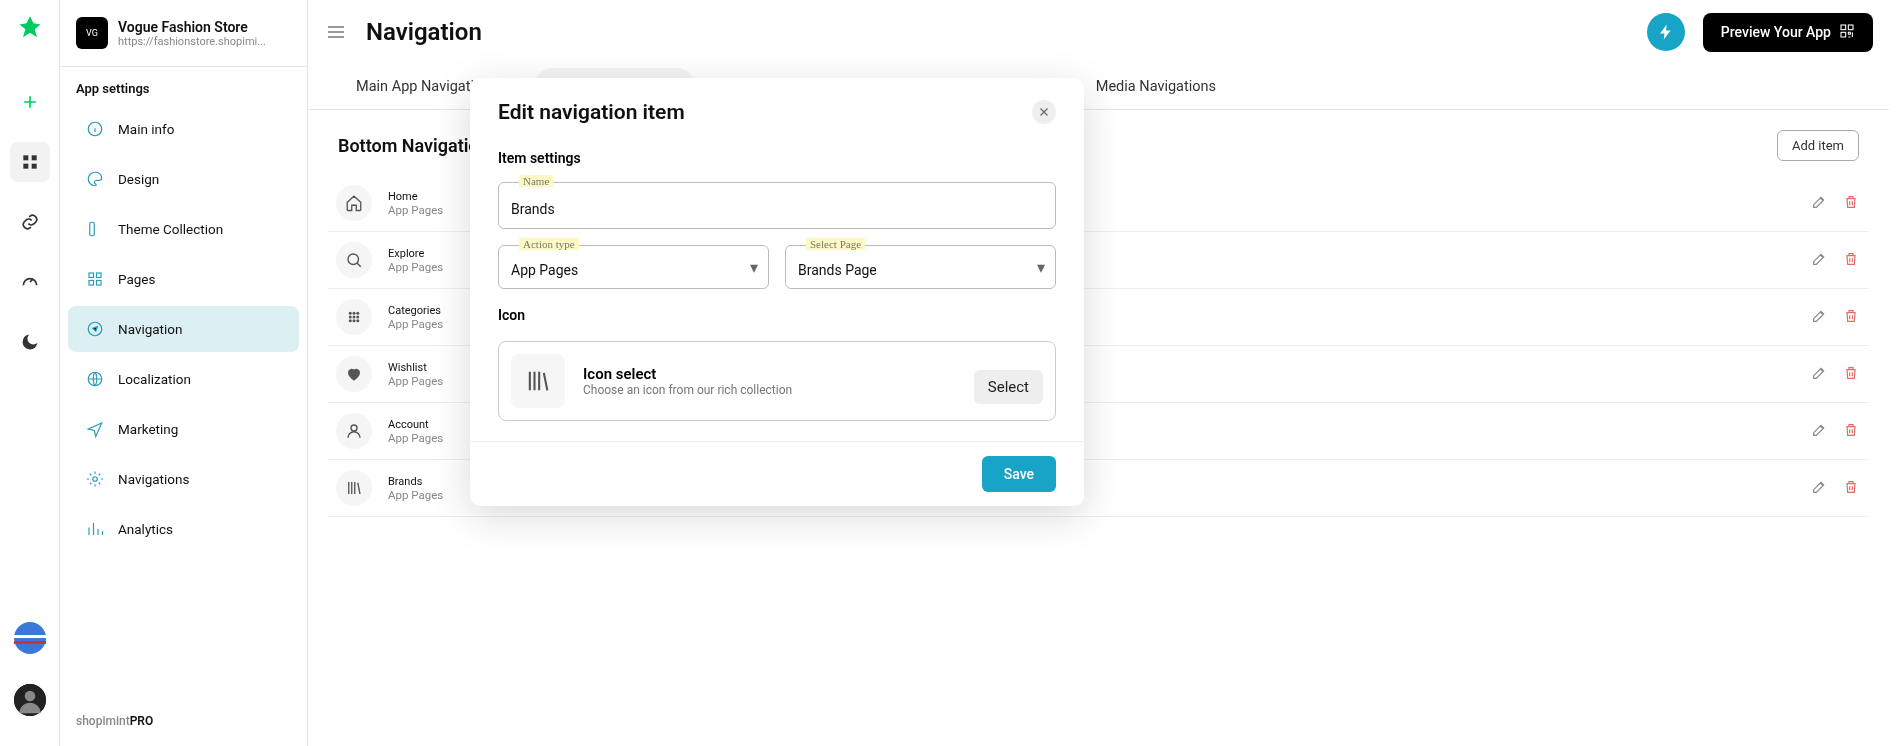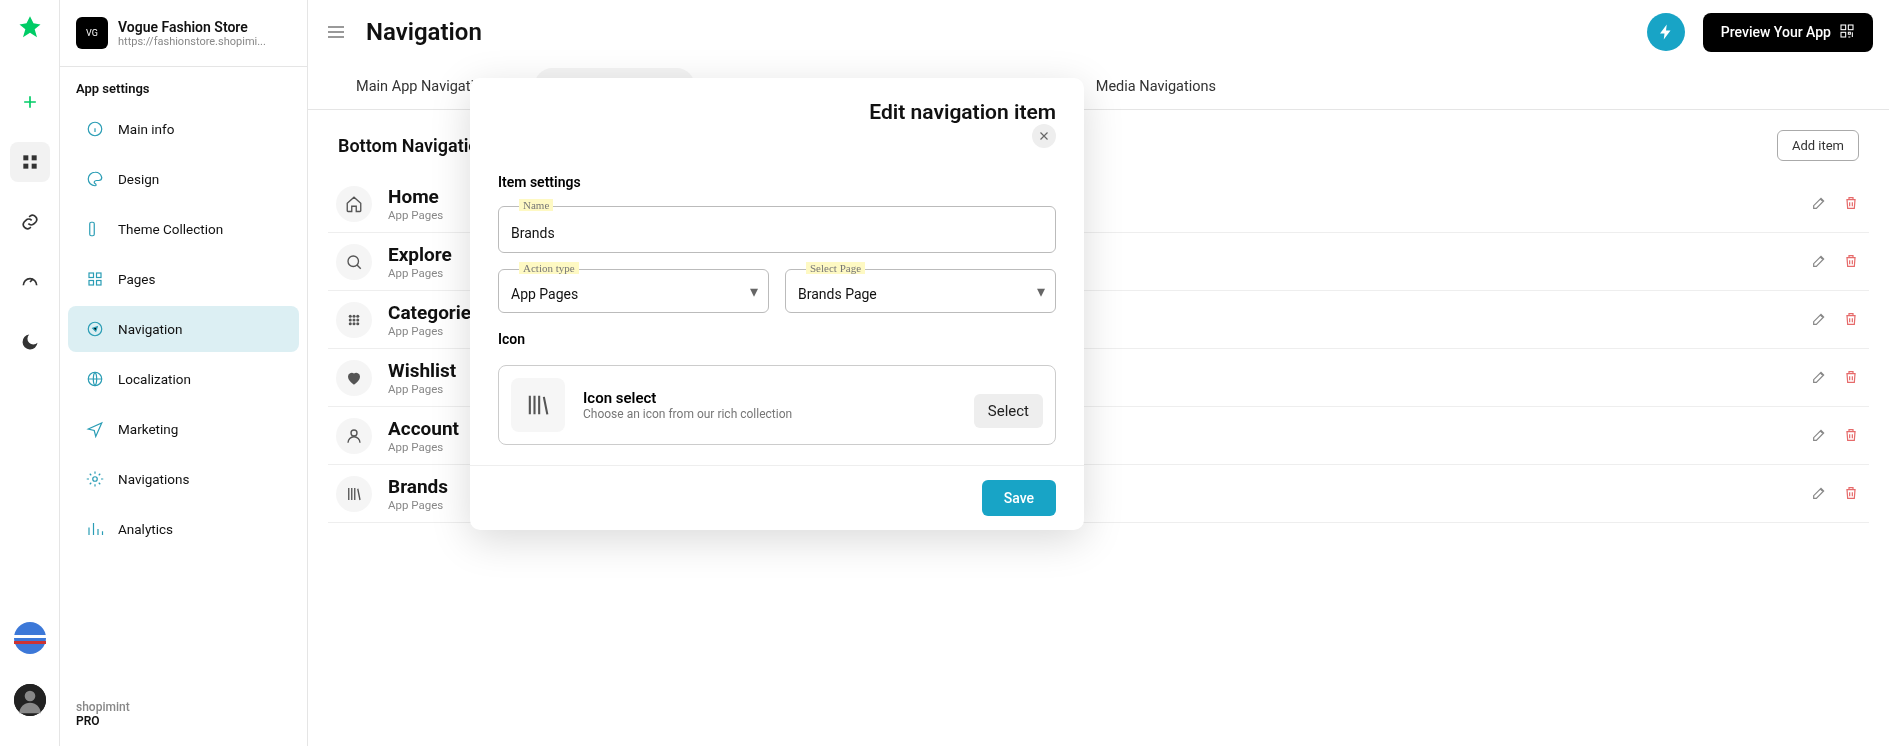--- a/index.html
+++ b/index.html
@@ -98,21 +98,21 @@
 }
 .side-item .side-icon {
   width: 22px; height: 22px;
   display: flex; align-items: center; justify-content: center;
   margin-right: 12px;
   color: #2a9db5;
 }
 .pro-badge {
   position: absolute;
   bottom: 18px; left: 16px;
-  display: flex; flex-direction: column;
+  display: flex; flex-direction: row;
   font-size: 12px; font-weight: 600; color: #444;
 }
 
 .main {
   position: absolute;
   left: 308px; top: 0;
   right: 14px;
   height: 100%;
 }
 .main-header {
@@ -187,21 +187,21 @@
   border-bottom: 1px solid #eee;
 }
 .nav-row .row-icon {
   width: 36px; height: 36px;
   border-radius: 50%;
   background: #f5f5f5;
   display: flex; align-items: center; justify-content: center;
   margin-right: 16px;
   color: #555;
 }
-.row-title { font-size: 19px; font-weight: 700; color: #111; }
+.row-title { font-size: 11px; font-weight: 400; color: #111; }
 .row-sub { font-size: 11.5px; color: #888; }
 .row-spacer { flex: 1; }
 .row-action {
   width: 18px; height: 18px;
   margin-left: 14px;
   color: #888;
   cursor: pointer;
 }
 .row-action.del { color: #e66a6a; }
 
@@ -215,21 +215,21 @@
   position: absolute;
   left: 470px; top: 78px;
   width: 614px;
   background: #fff;
   border-radius: 10px;
   box-shadow: 0 10px 40px rgba(0,0,0,0.15);
   overflow: hidden;
 }
 .modal-hd {
   padding: 22px 28px 16px;
-  display: flex; align-items: flex-end; flex-direction: column;
+  display: flex; align-items: flex-end;
 }
 .modal-title {
   font-size: 21px; font-weight: 600; color: #111;
   flex: 1;
 }
 .modal-close {
   width: 24px; height: 24px;
   border-radius: 50%;
   background: #eee;
   display: flex; align-items: center; justify-content: center;

